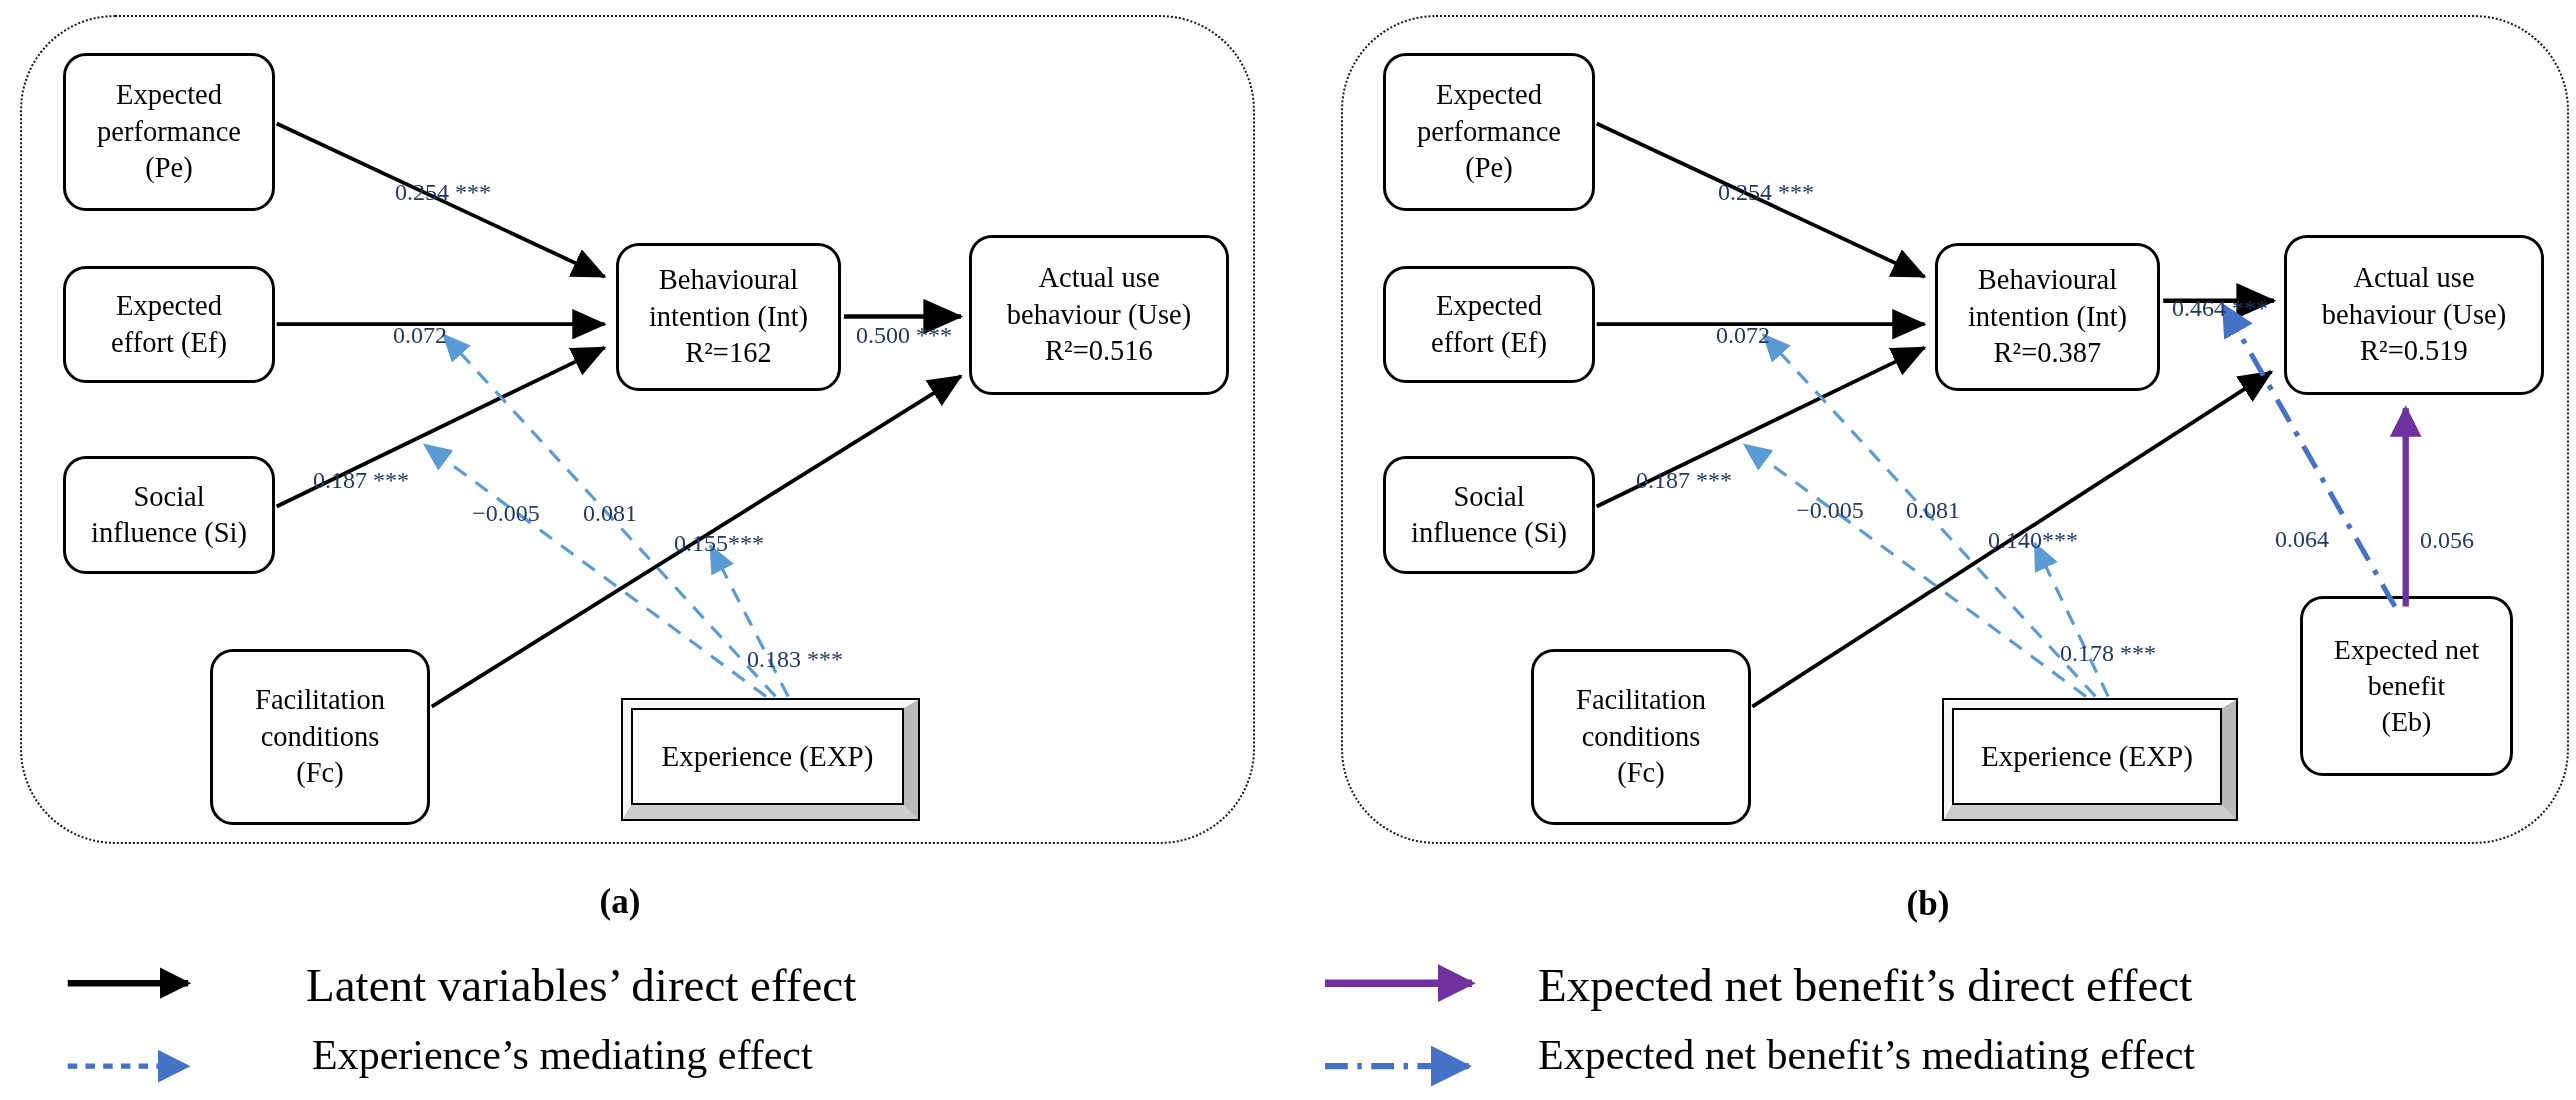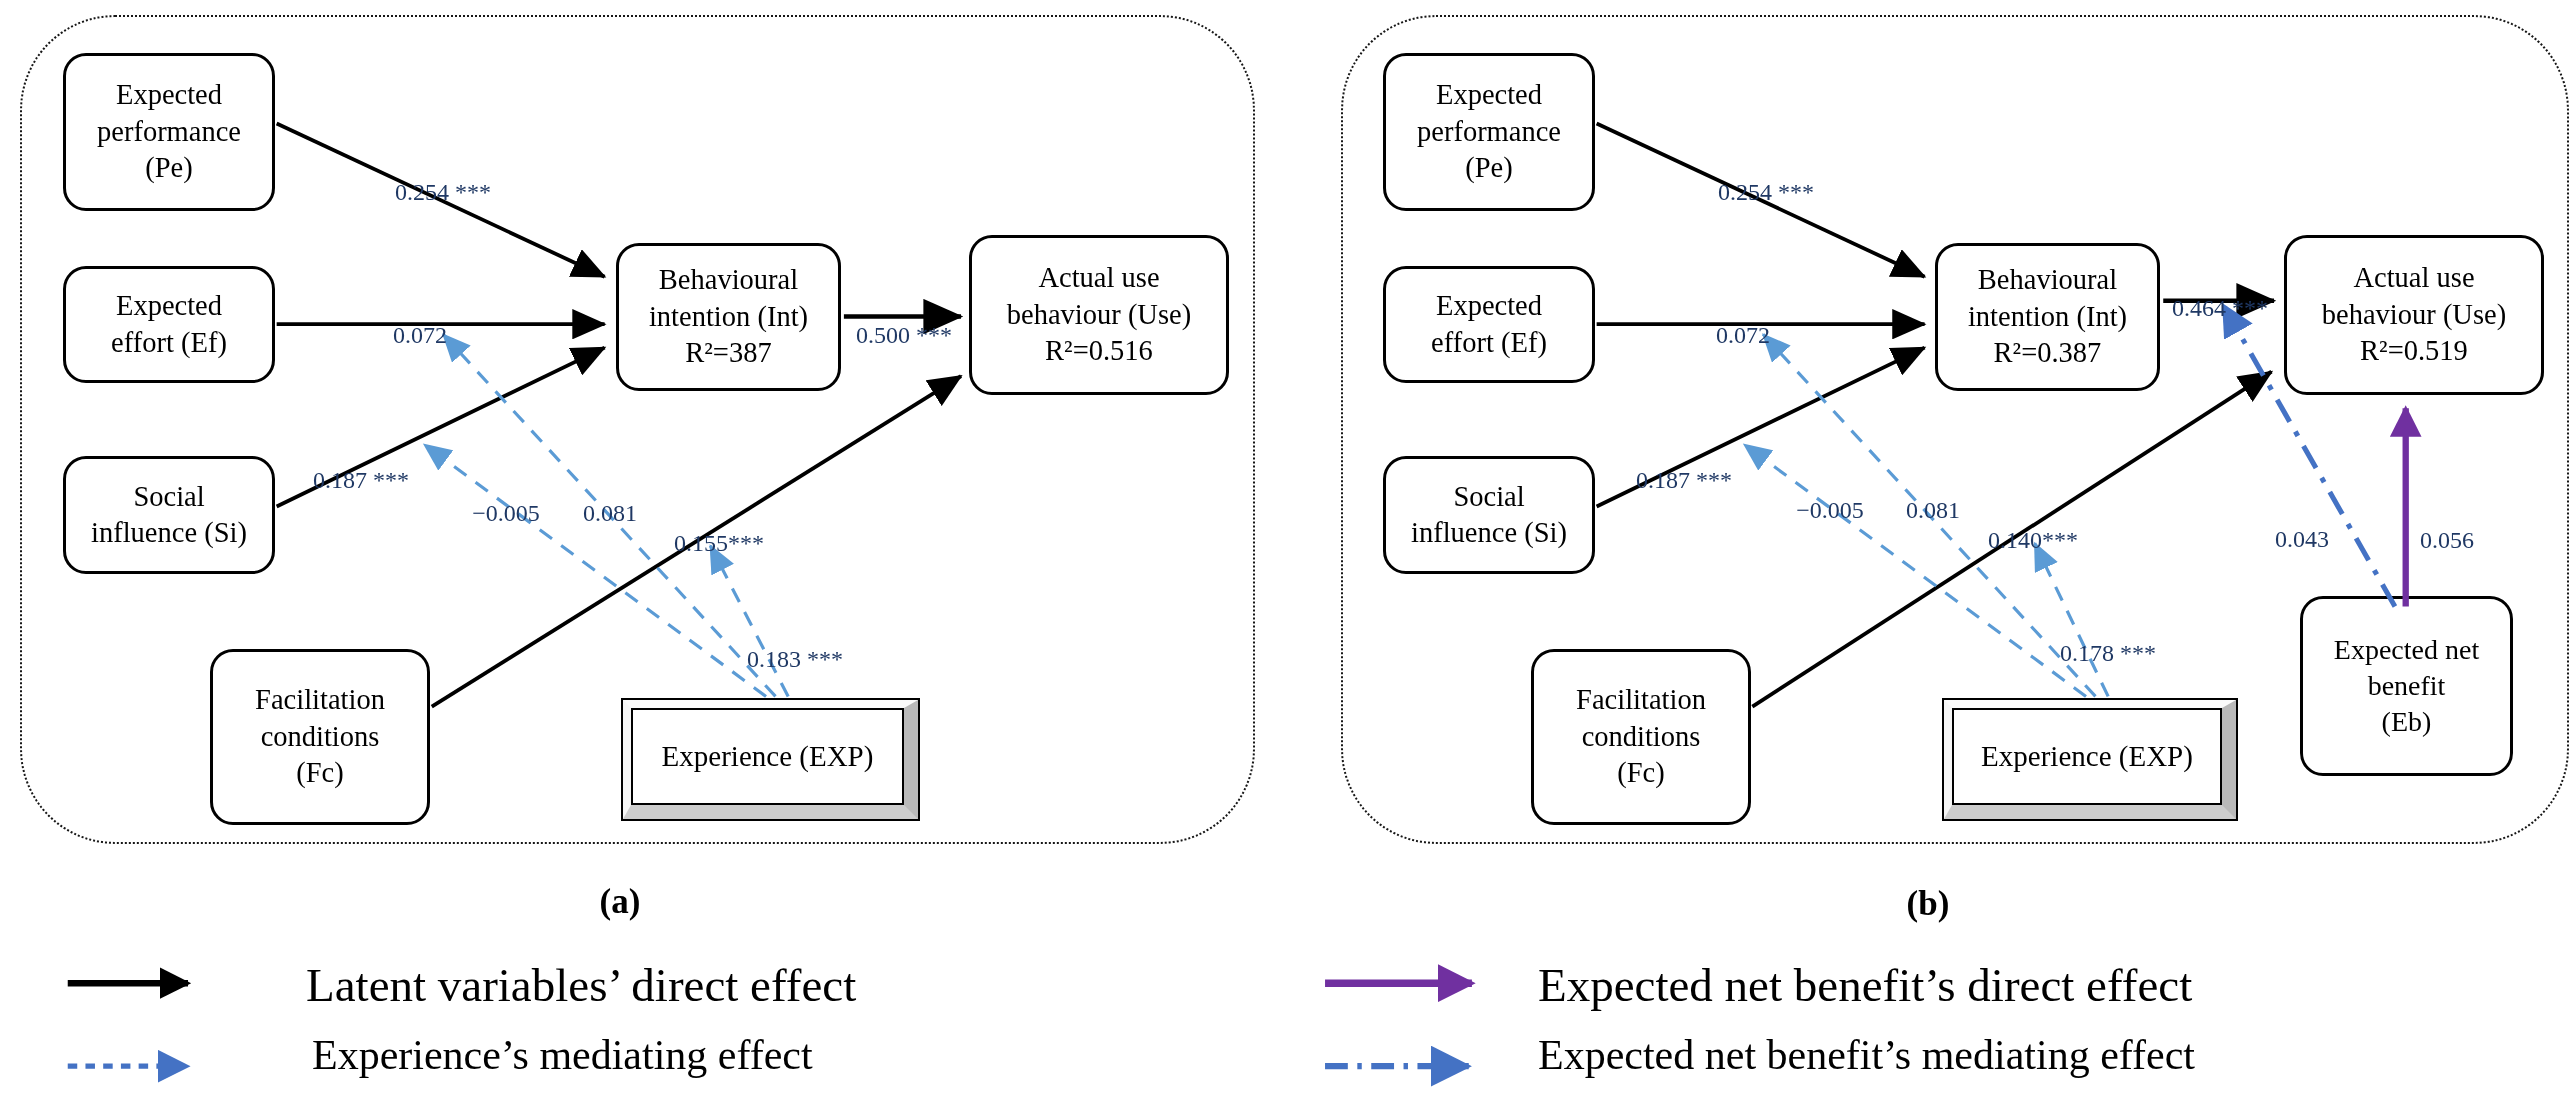--- a/index.html
+++ b/index.html
@@ -86,21 +86,21 @@
     <span>influence (Si)</span>
   </div>
   <div class="node" style="left:210px;top:649px;width:220px;height:176px">
     <span>Facilitation</span>
     <span>conditions</span>
     <span>(Fc)</span>
   </div>
   <div class="node" style="left:616px;top:243px;width:225px;height:148px">
     <span>Behavioural</span>
     <span>intention (Int)</span>
-    <span>R²=387</span>
+    <span>R²=162</span>
   </div>
   <div class="node" style="left:969px;top:235px;width:260px;height:160px">
     <span>Actual use</span>
     <span>behaviour (Use)</span>
     <span>R²=0.516</span>
   </div>
   <div class="exp" style="left:621px;top:698px;width:299px;height:123px">
     <div class="exp-bevel">
       <div class="exp-inner">
         <span>Experience (EXP)</span>
@@ -210,21 +210,21 @@
   <div class="coef" style="left:795px;top:619px">0.183 ***</div>
 
   <div class="coef" style="left:1766px;top:152px">0.254 ***</div>
   <div class="coef" style="left:1743px;top:295px">0.072</div>
   <div class="coef" style="left:1684px;top:440px">0.187 ***</div>
   <div class="coef" style="left:2220px;top:268px">0.464 ***</div>
   <div class="coef" style="left:1830px;top:470px">−0.005</div>
   <div class="coef" style="left:1933px;top:470px">0.081</div>
   <div class="coef" style="left:2033px;top:500px">0.140***</div>
   <div class="coef" style="left:2108px;top:613px">0.178 ***</div>
-  <div class="coef" style="left:2302px;top:499px">0.043</div>
+  <div class="coef" style="left:2302px;top:499px">0.064</div>
   <div class="coef" style="left:2447px;top:500px">0.056</div>
 
   <div class="caption" style="left:620px;top:902px">(a)</div>
   <div class="caption" style="left:1928px;top:904px">(b)</div>
 
   <div class="legend-text big" style="left:306px;top:985px">Latent variables’ direct effect</div>
   <div class="legend-text small" style="left:312px;top:1055px">Experience’s mediating effect</div>
   <div class="legend-text big" style="left:1538px;top:985px">Expected net benefit’s direct effect</div>
   <div class="legend-text small" style="left:1538px;top:1055px">Expected net benefit’s mediating effect</div>
 

